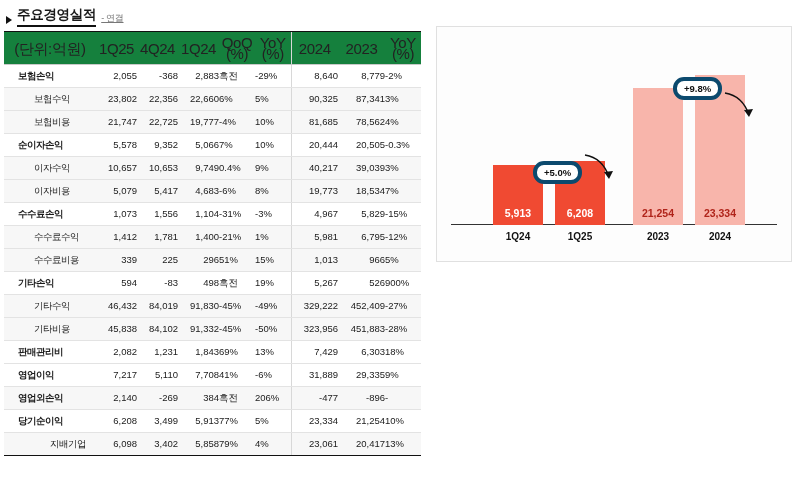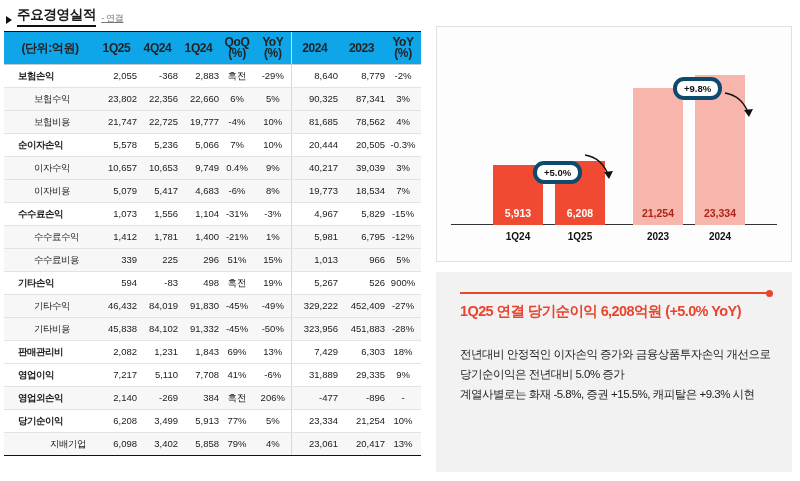--- a/index.html
+++ b/index.html
@@ -31,29 +31,29 @@
   table.fin col.cq { width:41px; }
   table.fin col.cp { width:36px; }
   table.fin col.cy { width:47px; }
   table.fin col.cyy { width:36px; }
 
   table.fin th, table.fin td {
     font-size:9.5px; padding:0; height:22px; line-height:22px;
     border-bottom:1px solid #e3e3e3;
   }
   table.fin thead th {
-    background:#0ea5e9; font-weight:bold; text-align:center; color:#222;
+    background:#15803d; font-weight:normal; text-align:center; color:#222;
     border-top:1.6px solid #111; border-bottom:1px solid #c9c9c9;
-    font-size:12px; letter-spacing:-0.4px;
+    font-size:15px; letter-spacing:-0.4px;
     height:auto; line-height:11px; padding:5px 1px;
   }
   thead th.first { text-align:left; padding-left:6px; letter-spacing:-0.5px;}
   td.lbl { text-align:left; letter-spacing:-0.5px; }
   td.num { text-align:right; padding-right:6px; font-size:9.5px; }
-  td.num.c { text-align:center; padding-right:0; }
+  td.num.c { text-align:left; padding-right:0; }
 
   
   .ind0 { padding-left:14px !important; font-weight:bold; }
   .ind1 { padding-left:30px !important; }
   .ind2 { padding-left:46px !important; }
 
   
   tr.tint td { background:#f7f7f7; }
   tr.last td { border-bottom:1.6px solid #111; }
 
@@ -178,21 +178,21 @@
             <td class="num">19,777</td>
             <td class="num c">-4%</td>
             <td class="num c">10%</td>
             <td class="num divider-col">81,685</td>
             <td class="num">78,562</td>
             <td class="num c">4%</td>
           </tr>
           <tr>
             <td class="lbl ind0">순이자손익</td>
             <td class="num">5,578</td>
-            <td class="num">5,236</td>
+            <td class="num">9,352</td>
             <td class="num">5,066</td>
             <td class="num c">7%</td>
             <td class="num c">10%</td>
             <td class="num divider-col">20,444</td>
             <td class="num">20,505</td>
             <td class="num c">-0.3%</td>
           </tr>
           <tr class="tint">
             <td class="lbl ind1">이자수익</td>
             <td class="num">10,657</td>
@@ -367,25 +367,14 @@
               <path d="M26 26 L21 19 L30 18 Z" fill="#111"></path>
             </svg></div>
           <div class="callout" style="left: 236px; top: 50px;">+9.8%</div>
           <div class="arrow" style="left: 286px; top: 64px;"><svg width="34" height="34" viewBox="0 0 34 34">
               <path d="M2 2 C14 4 22 12 26 24" stroke="#111" stroke-width="1.4" fill="none"></path>
               <path d="M26 26 L21 19 L30 18 Z" fill="#111"></path>
             </svg></div>
         </div>
     </div>
 
-    <div class="summary-box">
-      <div class="sum-rule">
-        <span class="sum-dot"></span>
-      </div>
-      <div class="sum-title">1Q25 연결 당기순이익 6,208억원 (+5.0% YoY)</div>
-      <div class="sum-body">
-        <div>전년대비 안정적인 이자손익 증가와 금융상품투자손익 개선으로</div>
-        <div>당기순이익은 전년대비 5.0% 증가</div>
-        <div>계열사별로는 화재 -5.8%, 증권 +15.5%, 캐피탈은 +9.3%  시현</div>
-      </div>
-    </div>
   </div>
 </div>
 
 </body></html>

